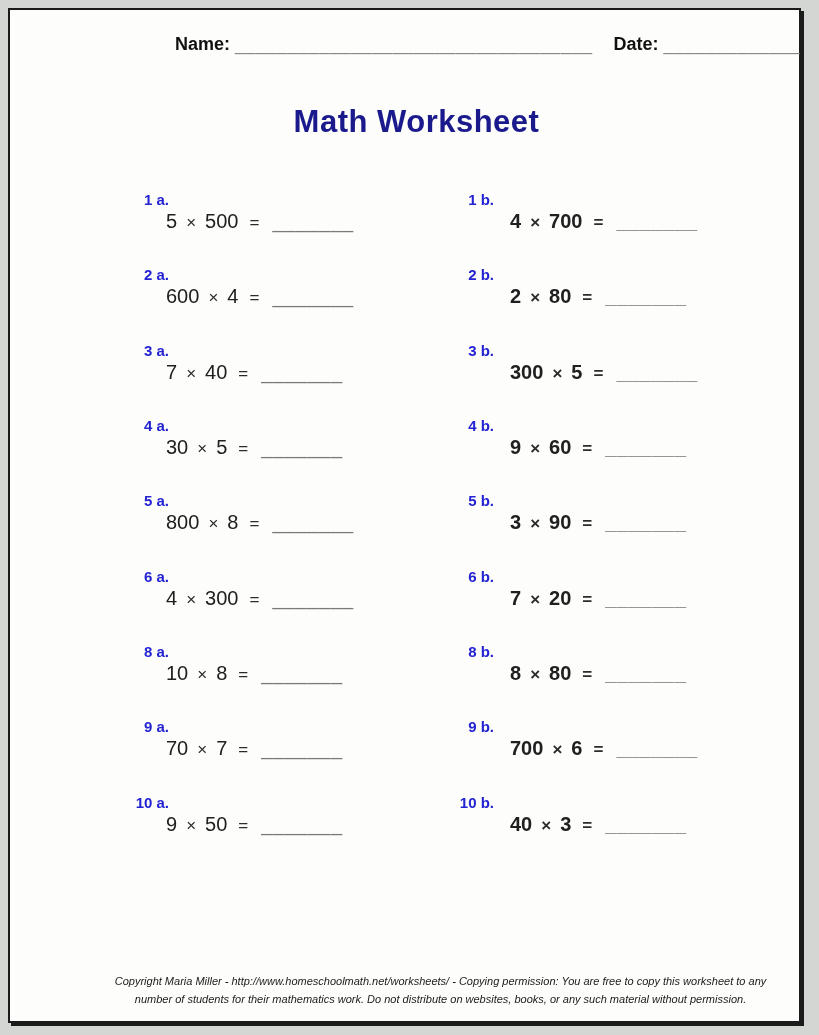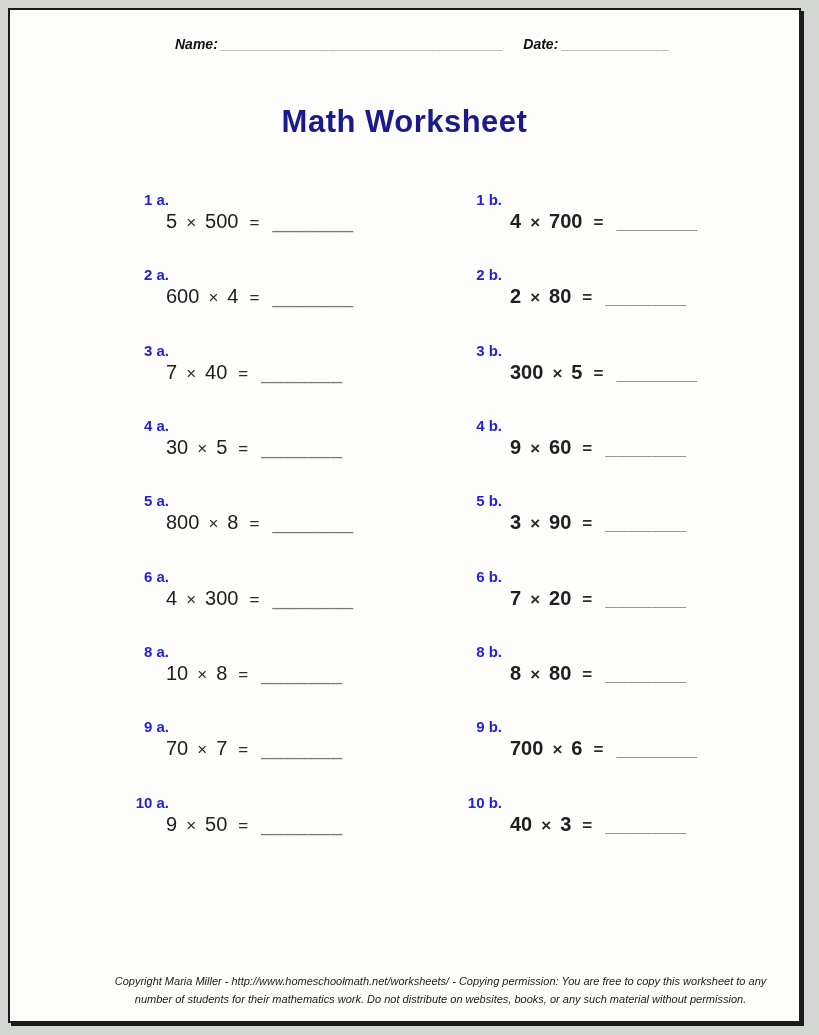--- a/index.html
+++ b/index.html
@@ -14,51 +14,51 @@
     position:absolute;left:8px;top:8px;
     width:789px;height:1011px;
     background:#fdfdfb;
     border:2px solid #1b1b1b;
     box-shadow:3px 3px 0 #1b1b1b;
   }
   
   .head-line{
     position:absolute;left:165px;top:24px;
     width:480px;
-    font-size:14px;line-height:20px;
+    font-size:18px;line-height:20px;
     color:#111;
     white-space:nowrap;
-    font-style:italic;
   }
   .head-label{font-weight:bold;color:#111;}
   .blank{color:#8a8a8a;letter-spacing:0.5px;}
   .date-group{margin-left:16px;}
   
   .title{
     position:absolute;left:0;top:94px;width:100%;
     text-align:center;
     font-size:31px;font-weight:bold;
     color:#1a1a8c;
     letter-spacing:0.5px;
+    padding-left:12px;
   }
   
   .grid{
     position:absolute;left:0;top:177px;width:100%;
   }
   .row{position:relative;height:75.35px;}
   .pnum{
     position:absolute;top:0;
     font-size:15px;font-weight:bold;line-height:26px;
     color:#2323d3;
     text-align:right;
     white-space:nowrap;
     margin-left:42px;
   }
   .pnum.a{left:0;width:117px;}
-  .pnum.b{left:390px;width:60px;}
+  .pnum.b{left:382px;width:60px;}
   .expr{
     position:absolute;top:0;
     font-size:20px;line-height:26px;
     color:#202020;
     white-space:nowrap;
     margin-top:21px;
   }
   .expr.a{left:156px;}
   .expr.b{left:500px;font-weight:bold;}
   .op{font-size:17px;color:#2b2b2b;}

